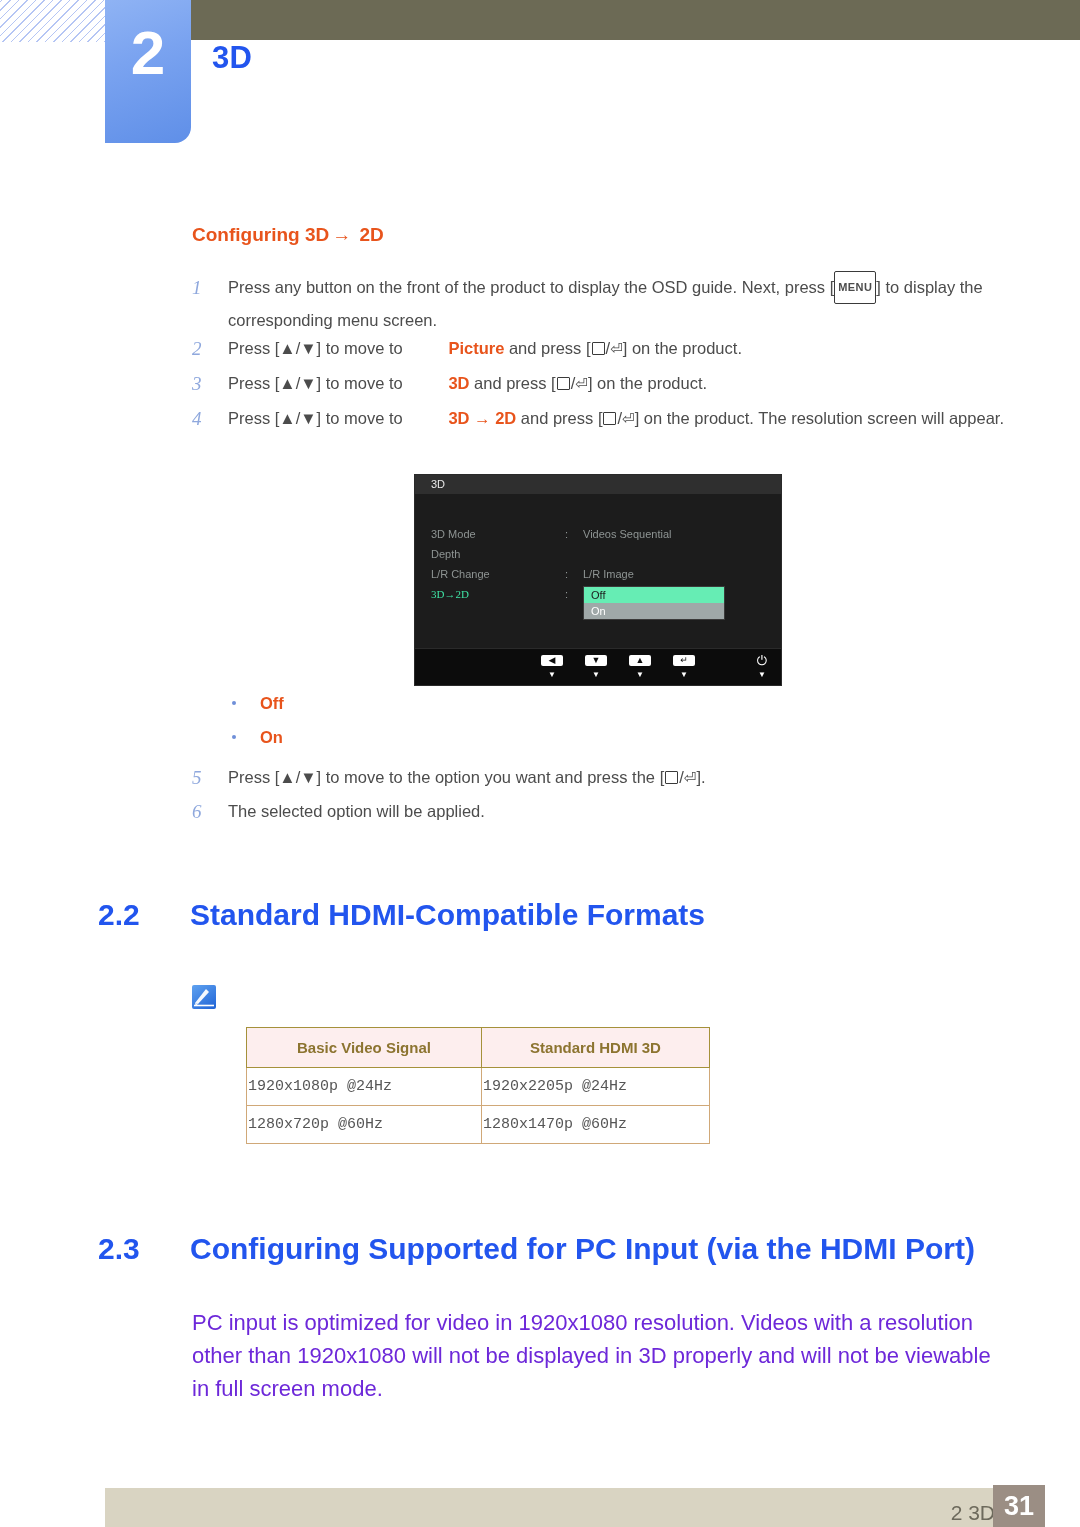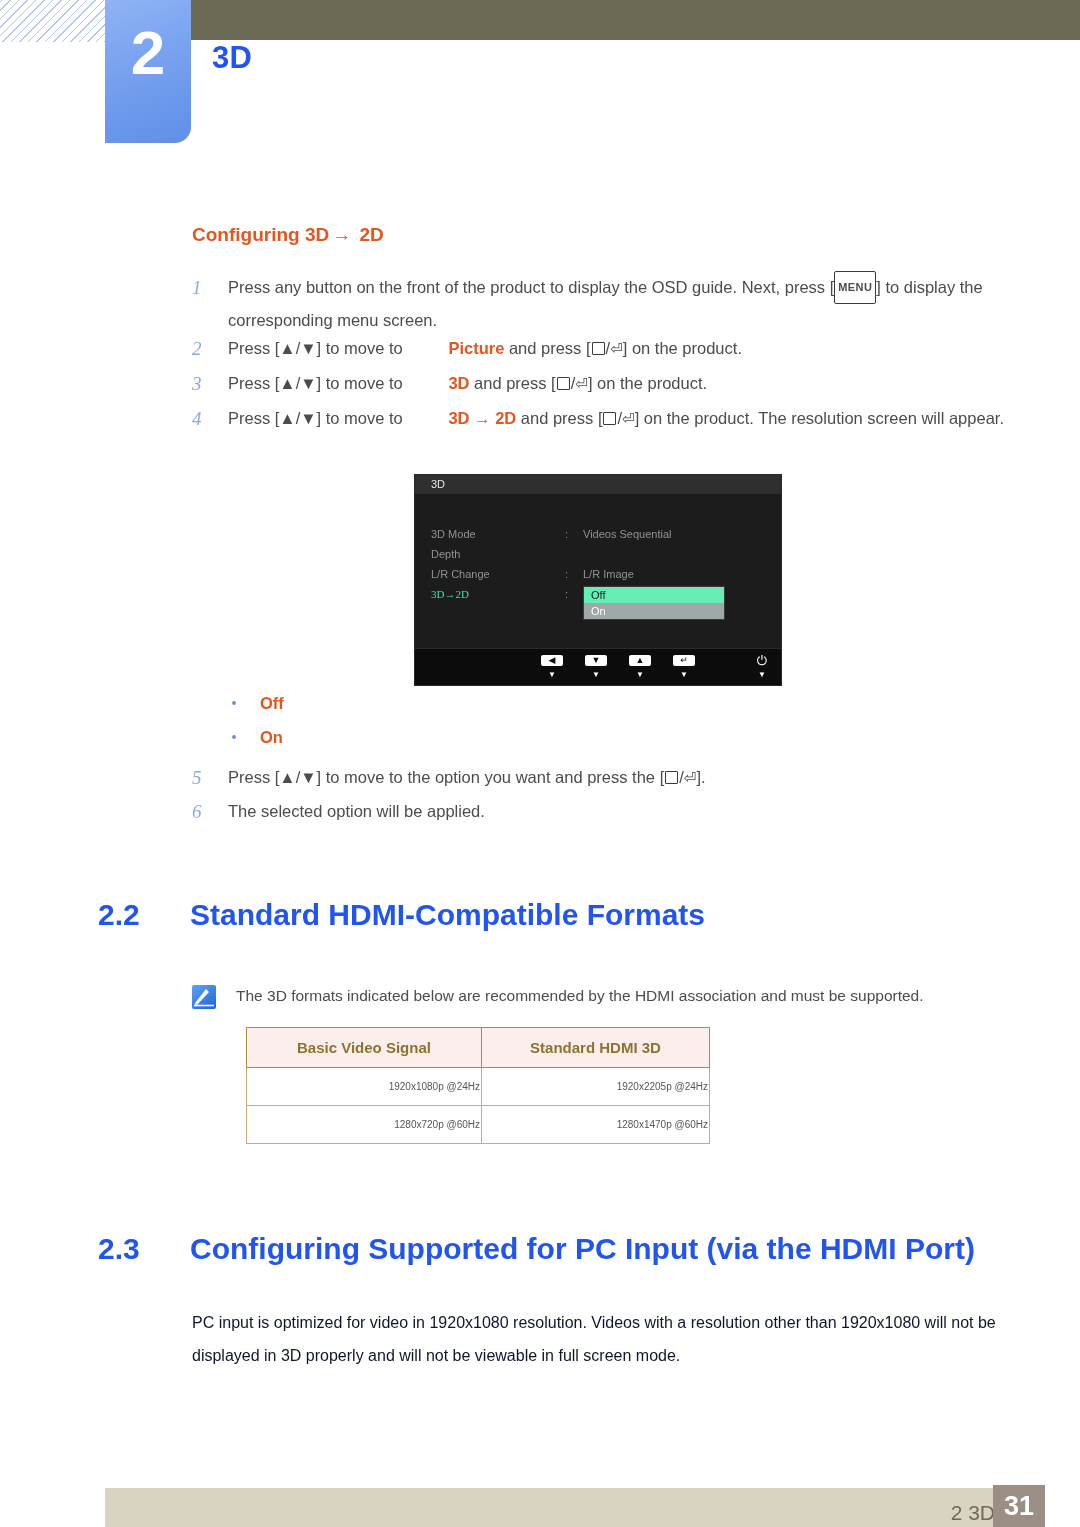--- a/index.html
+++ b/index.html
@@ -145,29 +145,29 @@
   
   table.fmt{
     position:absolute;left:246px;top:1027px;width:464px;
     border-collapse:collapse;
   }
   table.fmt th{
     background:#fdeeee;color:#8c7430;font-size:15px;font-weight:bold;
     border:1px solid #a5913a;height:37px;
   }
   table.fmt td{
-    color:#565656;font-size:10px;text-align:right;
-    border:1px solid #d0a878;height:35px;font-weight:normal;
+    color:#565656;font-size:15px;text-align:left;
+    border:1px solid #d0a878;height:35px;font-weight:normal;font-family:Liberation Mono, monospace;
   }
   table.fmt td.l,table.fmt th.l{width:232px;}
 
   
   .para{
     position:absolute;left:192px;width:810px;
-    font-size:16px;color:#0f172a;line-height:33px;
+    font-size:22px;color:#6d28d9;line-height:33px;
   }
 
   
   .foot-bar{
     position:absolute;left:105px;top:1488px;width:915px;height:39px;
     background:#d9d4c2;
   }
   .foot-lbl{
     position:absolute;right:85px;top:1501px;
     color:#6d6a5c;font-size:21px;
@@ -270,21 +270,20 @@
   </div>
 
   <div class="note-icon">
     <svg width="24" height="24" viewBox="0 0 24 24" aria-hidden="true">
       <rect x="0" y="0" width="24" height="24" fill="none"></rect>
       <path d="M3 18 L14 4 L17 7 L6 19 Z" fill="#ffffff" opacity="0.95"></path>
       <path d="M3 18 L6 19 L3.6 20.4 Z" fill="#ffffff"></path>
       <path d="M2 20.5 h20" stroke="#ffffff" stroke-width="1.6" fill="none"></path>
     </svg>
   </div>
-  <div class="note-txt">The 3D formats indicated below are recommended by the HDMI association and must be supported.</div>
 
   <table class="fmt">
     <thead>
       <tr>
         <th class="l">Basic Video Signal</th>
         <th>Standard HDMI 3D</th>
       </tr>
     </thead>
     <tbody>
       <tr>

